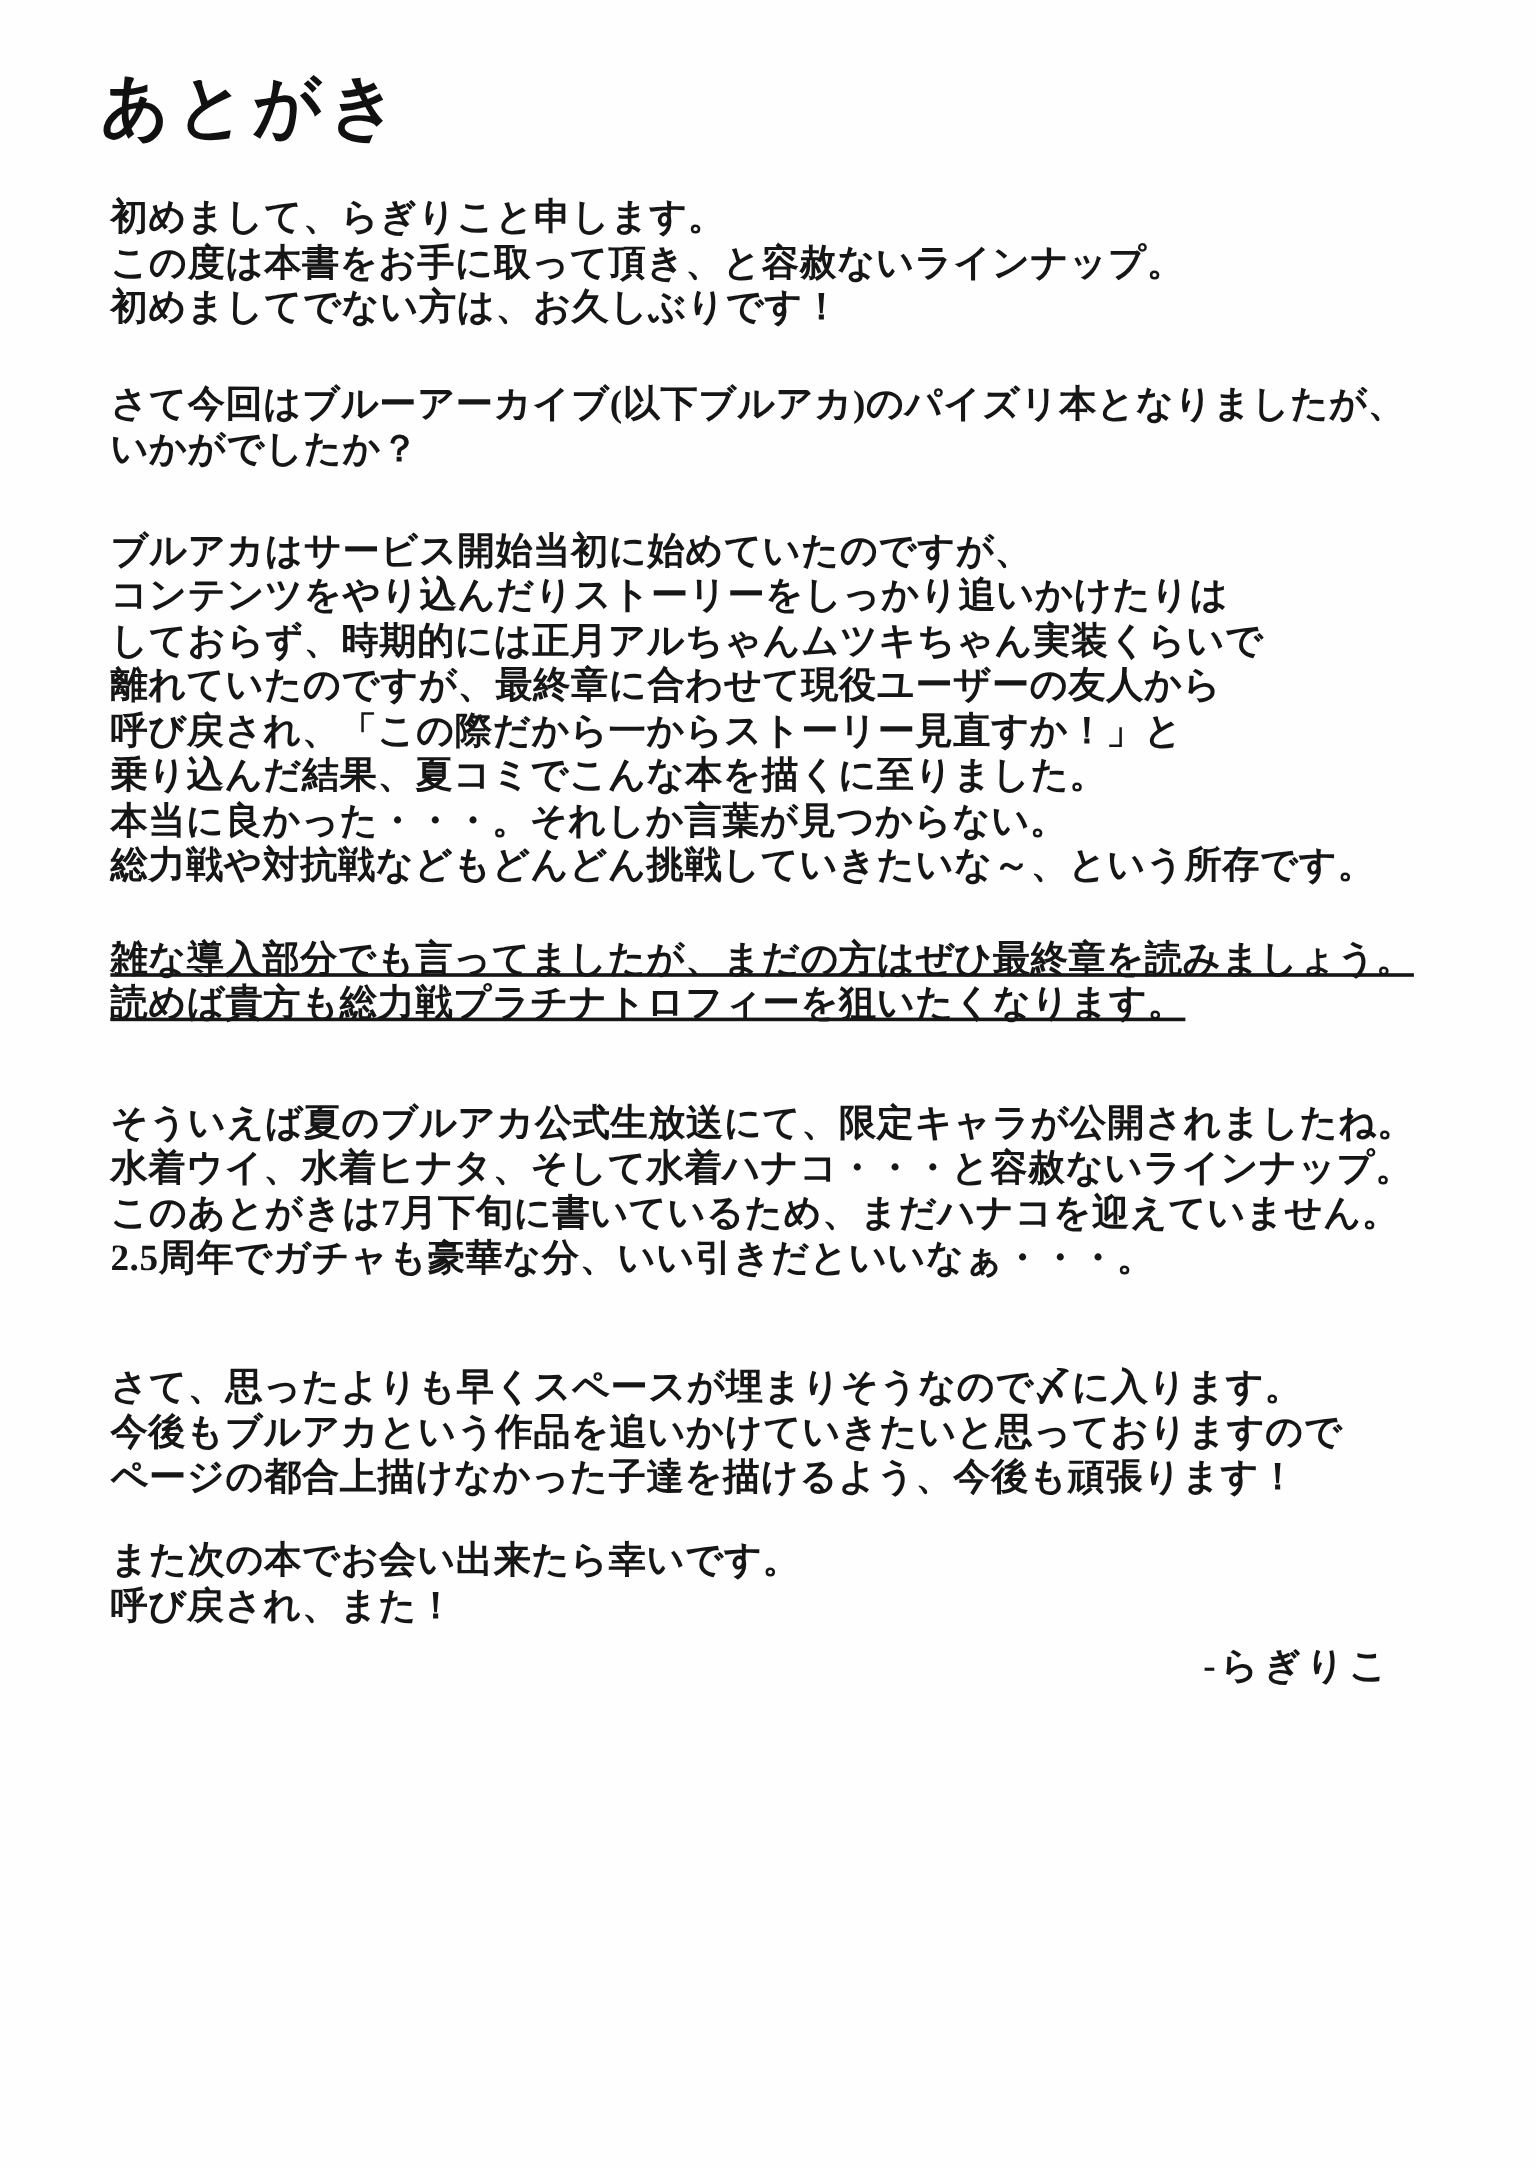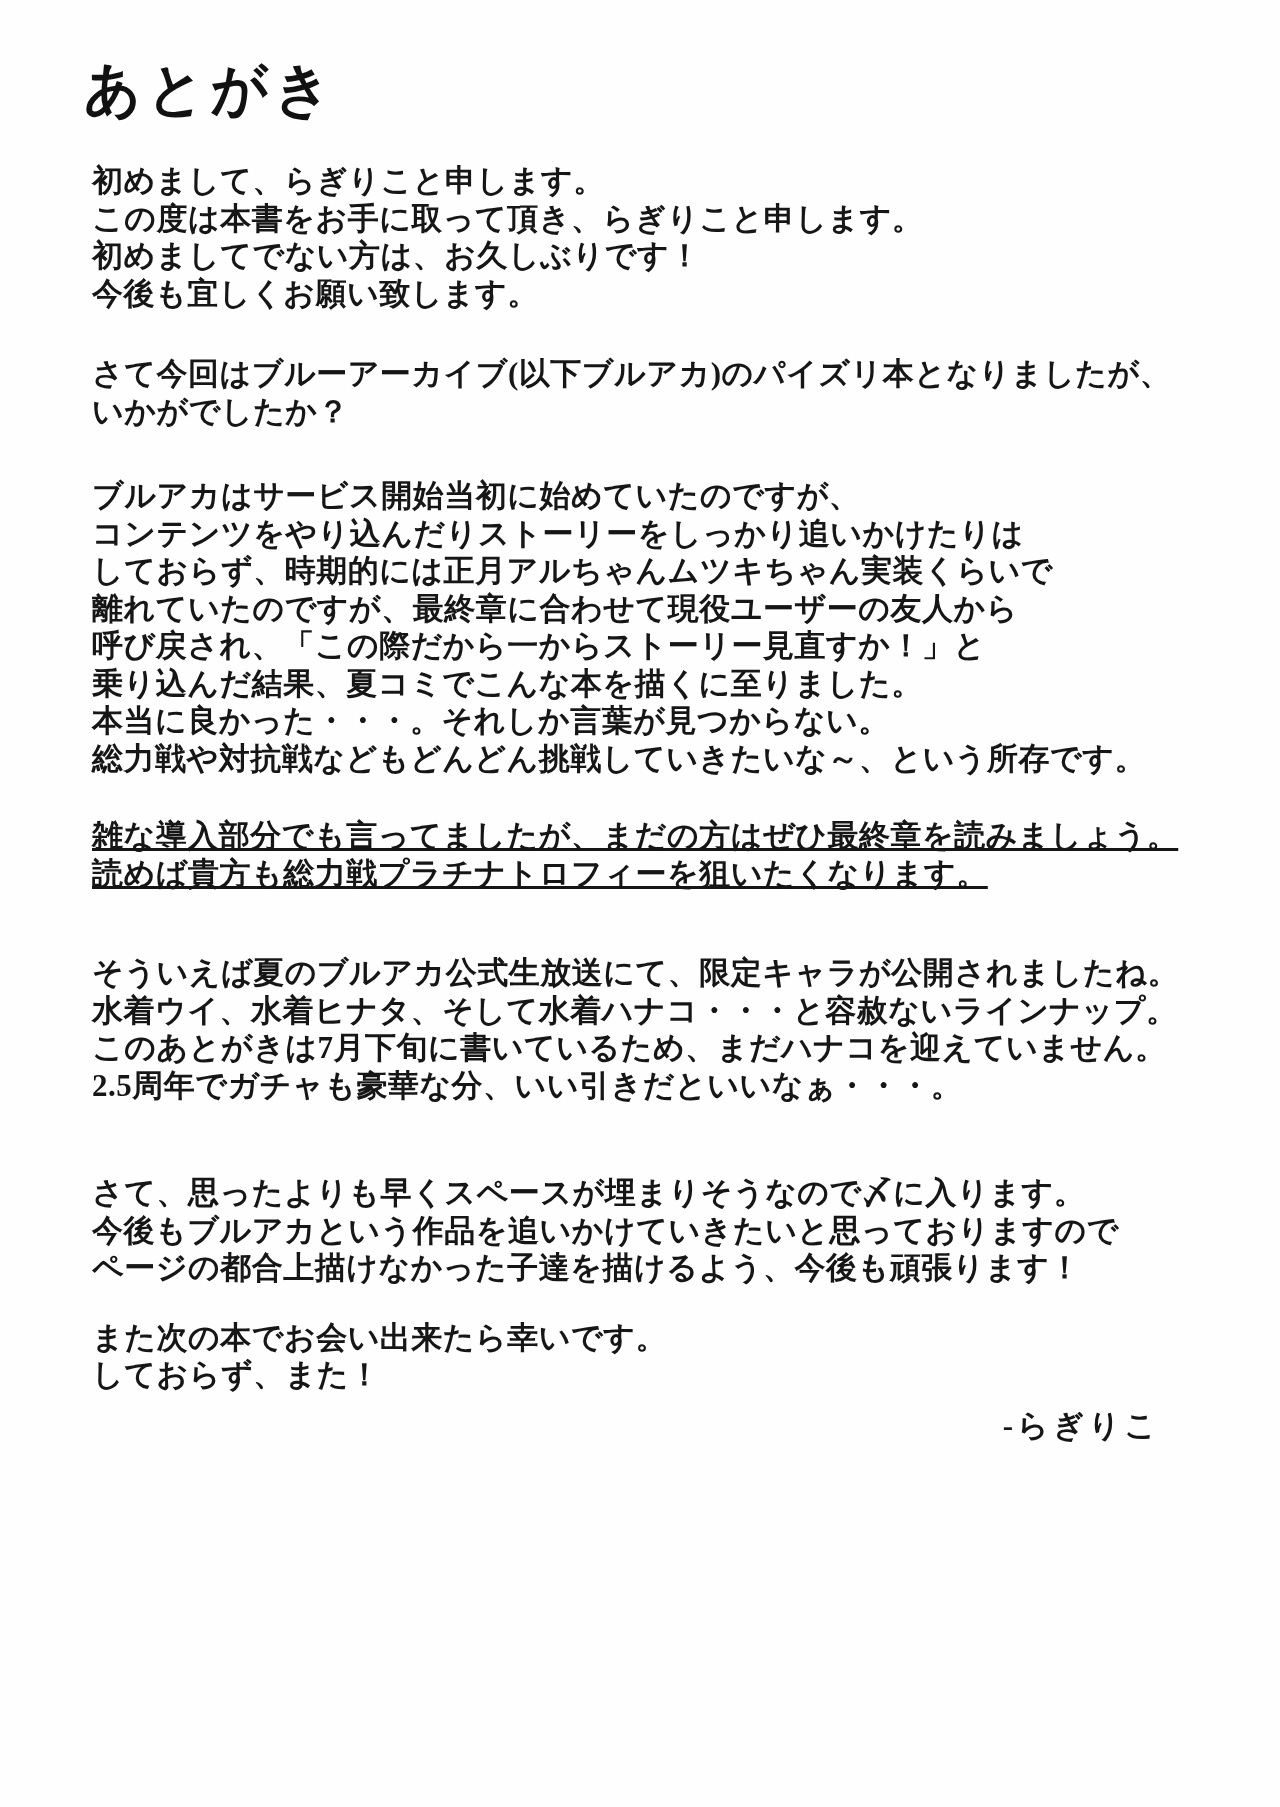--- a/index.html
+++ b/index.html
@@ -65,23 +65,22 @@
 <body>
 
 <div class="page">
 
   <h1 class="title">あとがき</h1>
 
   <div class="content">
 
     <section class="para mt-p1">
       <p>初めまして、らぎりこと申します。</p>
-      <p>この度は本書をお手に取って頂き、らぎりこと申します。</p>
+      <p>この度は本書をお手に取って頂き、と容赦ないラインナップ。</p>
       <p>初めましてでない方は、お久しぶりです！</p>
-      <p>今後も宜しくお願い致します。</p>
     </section>
 
     <section class="para mt-p2">
       <p>さて今回はブルーアーカイブ(以下ブルアカ)のパイズリ本となりましたが、</p>
       <p>いかがでしたか？</p>
     </section>
 
 
     <section class="para mt-p4">
       <p>ブルアカはサービス開始当初に始めていたのですが、</p>
@@ -107,19 +106,19 @@
     </section>
 
     <section class="para mt-p7">
       <p>さて、思ったよりも早くスペースが埋まりそうなので〆に入ります。</p>
       <p>今後もブルアカという作品を追いかけていきたいと思っておりますので</p>
       <p>ページの都合上描けなかった子達を描けるよう、今後も頑張ります！</p>
     </section>
 
     <section class="para mt-p8">
       <p>また次の本でお会い出来たら幸いです。</p>
-      <p>しておらず、また！</p>
+      <p>呼び戻され、また！</p>
     </section>
 
     <div class="signature">-らぎりこ</div>
 
   </div>
 </div>
 
 </body></html>

